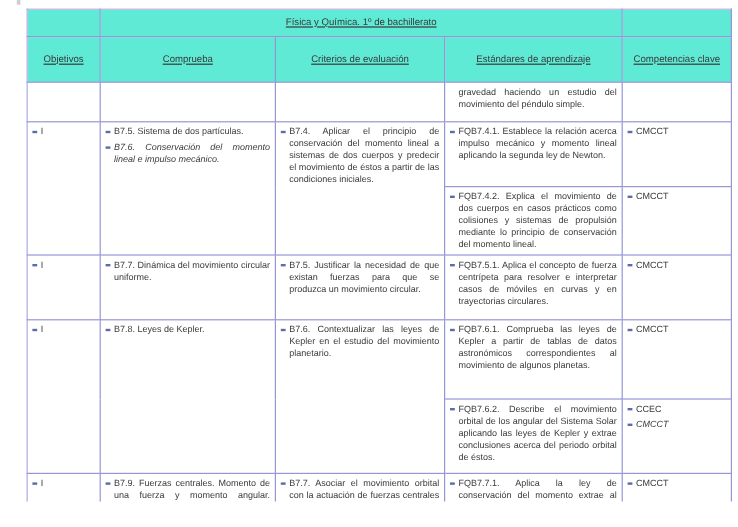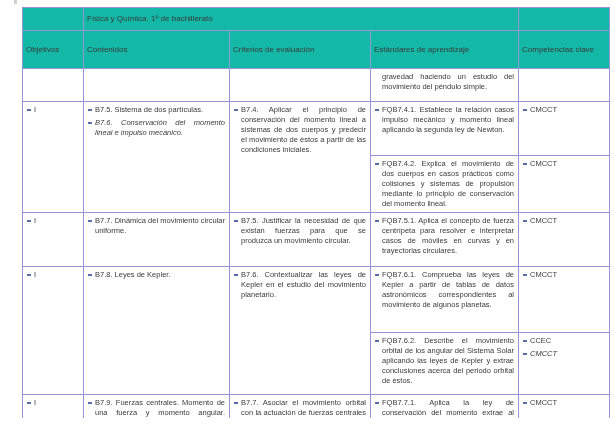--- a/index.html
+++ b/index.html
@@ -10,22 +10,22 @@
   }
   .stray{position:absolute;left:14px;top:0;width:3px;height:4px;background:#cfcfcf;}
   .clip{position:absolute;left:22px;top:7px;width:590px;height:411px;overflow:hidden;}
   table.grid{border-collapse:collapse;table-layout:fixed;width:587px;}
   table.grid td{
     border:1px solid #9696d7;vertical-align:top;
     padding:3px 4px;font-size:7.5px;line-height:10px;
     overflow:hidden;word-wrap:break-word;
   }
   tr.hdr td{
-    background:#14b8a6;vertical-align:middle;
-    font-size:8px;padding:2px 3px;
+    background:#5eead4;text-align:center;vertical-align:middle;
+    font-size:8px;padding:2px 3px;text-decoration:underline;
   }
   
   .li{display:flex;align-items:flex-start;}
   .li + .li{margin-top:3px;font-style:italic;}
   .blt{flex:0 0 4px;width:4px;height:2px;background:#5b6ca8;margin:4px 3px 0 0;}
   .txt{flex:1;text-align:justify;hyphens:auto;}
   .txt-plain{flex:1;text-align:left;}
   .cont-txt{margin-left:7px;text-align:justify;hyphens:auto;}
 </style>
 </head>
@@ -45,21 +45,21 @@
 
   <tbody>
         <tr class="hdr" style="height:23px">
     <td></td>
     <td colspan="3">Física y Química. 1º de bachillerato</td>
     <td></td>
   </tr>
 
   <tr class="hdr" style="height:38px">
     <td>Objetivos</td>
-    <td>Contenidos</td>
+    <td>Comprueba</td>
     <td>Criterios de evaluación</td>
     <td>Estándares de aprendizaje</td>
     <td>Competencias clave</td>
   </tr>
 
   <tr style="height:33px">
     <td></td>
     <td></td>
     <td></td>
     <td>
@@ -87,21 +87,21 @@
     </td>
     <td rowspan="2">
       <div class="li">
               <span class="blt"></span>
               <div class="txt">B7.4. Aplicar el principio de conservación del momento lineal a sistemas de dos cuerpos y predecir el movimiento de éstos a partir de las condiciones iniciales.</div>
             </div>
     </td>
     <td>
       <div class="li">
               <span class="blt"></span>
-              <div class="txt">FQB7.4.1. Establece la relación casos impulso mecánico y momento lineal aplicando la segunda ley de Newton.</div>
+              <div class="txt">FQB7.4.1. Establece la relación acerca impulso mecánico y momento lineal aplicando la segunda ley de Newton.</div>
             </div>
     </td>
     <td>
       <div class="li">
               <span class="blt"></span>
               <div class="txt-plain">CMCCT</div>
             </div>
     </td>
   </tr>
 

